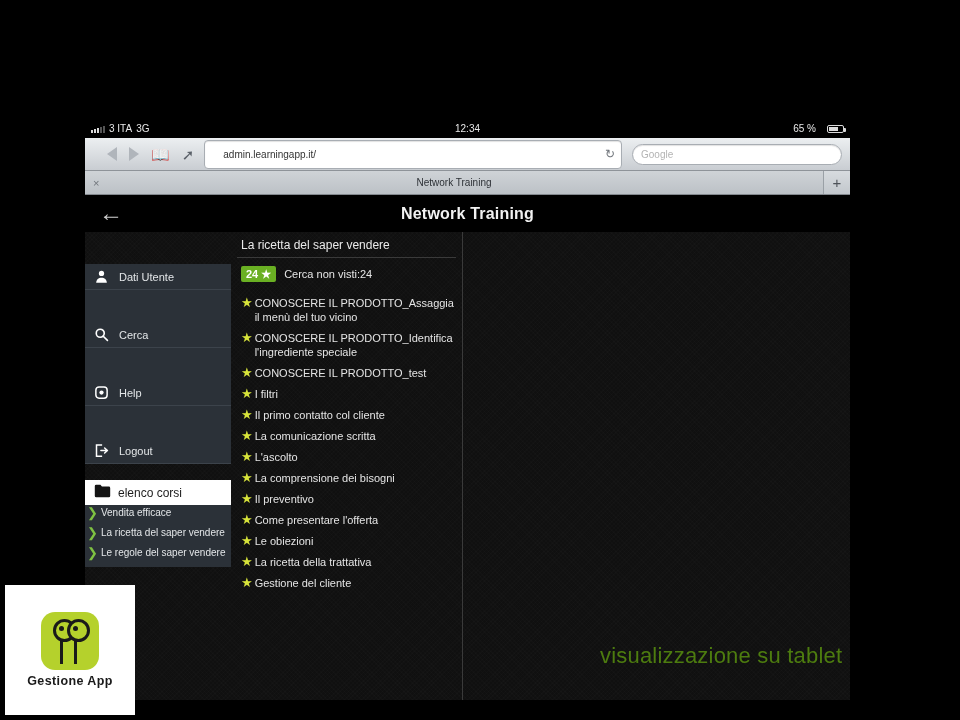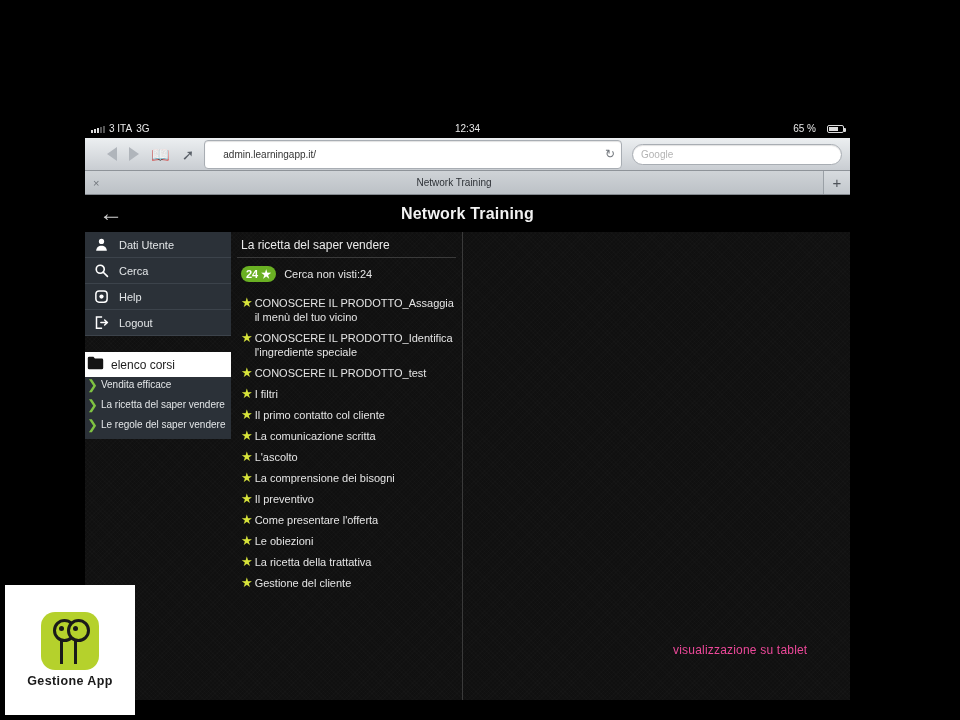--- a/index.html
+++ b/index.html
@@ -139,30 +139,30 @@
   }
 
   .body-cols { display: flex; height: 468px; }
 
   
   .sidebar { width: 146px; flex: 0 0 146px; }
   .menu { background: #2b3138; }
   .menu-item {
     height: 26px; display: flex; align-items: center; gap: 8px;
     padding-left: 6px; border-bottom: 1px solid #3c434b;
-    color: #e3e6e8; font-size: 11px;
+    color: #e3e6e8; font-size: 11px; margin-top: 32px;
   }
   .menu-item .mi-icon {
     width: 20px; height: 20px; display: flex; align-items: center; justify-content: center;
     color: #fff;
   }
   .sb-gap { height: 16px; }
   .folder-row {
     height: 25px; background: #fff; display: flex; align-items: center;
-    gap: 7px; padding-left: 2px; color: #1d1d1d; font-size: 12px;
+    gap: 7px; padding-left: 9px; color: #1d1d1d; font-size: 12px;
   }
   .courses { background: #2b3138; padding-top: 2px; }
   .course-item {
     height: 20px; overflow: hidden;
     display: flex; align-items: flex-start; gap: 3px;
     padding-left: 2px;
     color: #e3e6e8; font-size: 10px; line-height: 11px;
   }
   .course-item .chev { color: #7fc242; font-size: 13px; line-height: 11px; flex: 0 0 auto; }
   .course-item .ctext { padding-top: 0px; }
@@ -173,41 +173,41 @@
     border-right: 1px solid #3a3a3a;
     padding: 0 6px;
   }
   .mod-title {
     color: #eaeaea; font-size: 12px; padding: 6px 2px 5px 4px;
     border-bottom: 1px solid #3a3a3a;
   }
   .badge-row { display: flex; align-items: center; gap: 8px; padding: 8px 2px 4px 4px; }
   .badge {
     background: #6ab023; color: #fff; font-size: 11px; font-weight: bold;
-    border-radius: 8px; padding: 1px 5px; display: flex; align-items: center; gap: 3px;
+    border-radius: 2px; padding: 1px 5px; display: flex; align-items: center; gap: 3px;
     line-height: 14px;
   }
   .badge .st { font-size: 11px; }
   .badge-text { color: #e6e6e6; font-size: 11px; }
 
   .mod-list { padding-top: 10px; }
   .mod-item {
     display: flex; align-items: flex-start; gap: 2px;
     padding: 0 0 7px 4px;
     color: #e4e4e4; font-size: 11px; line-height: 14px;
   }
   .mod-item .star { color: #d8e43a; font-size: 13px; line-height: 14px; flex: 0 0 auto; }
 
   
   .rightpane { flex: 1; }
 
   
   #caption {
-    position: absolute; left: 673px; top: 643px;
-    color: #ec4899; font-size: 12px; letter-spacing: .2px;
+    position: absolute; left: 600px; top: 643px;
+    color: #4d7c0f; font-size: 22px; letter-spacing: .2px;
   }
 
   
   #logo {
     position: absolute; left: 5px; top: 585px;
     width: 130px; height: 130px;
     background: #fff;
     display: flex; flex-direction: column; align-items: center; justify-content: center;
   }
   .logo-mark {

